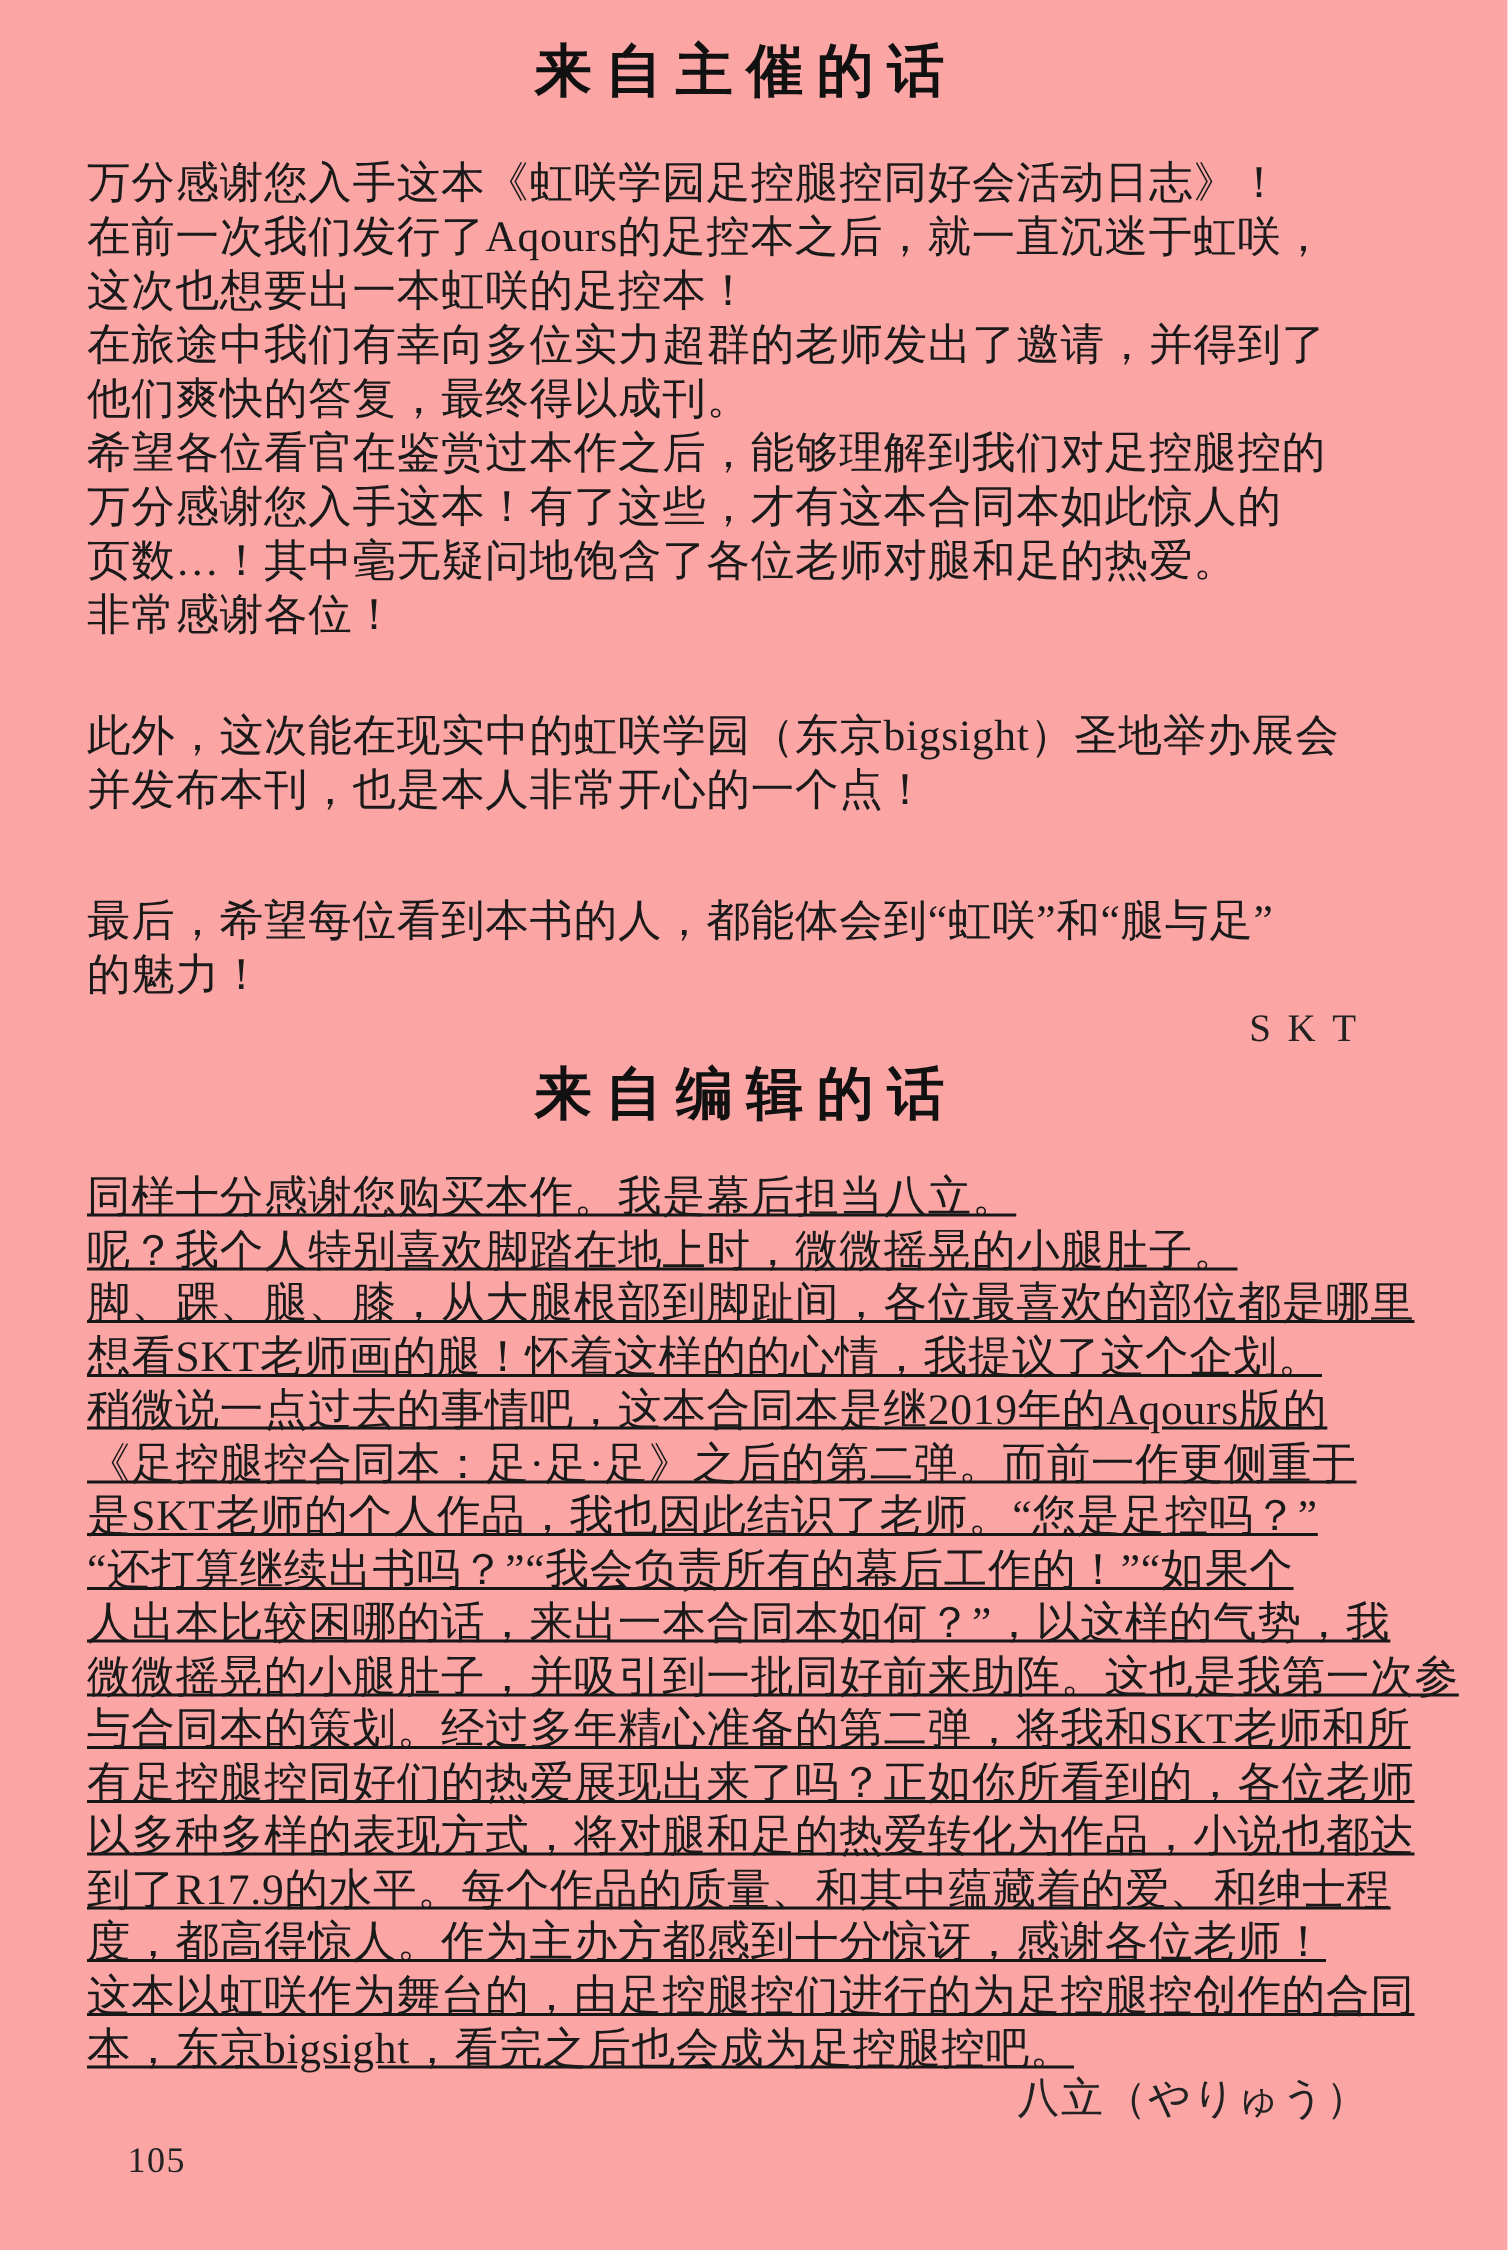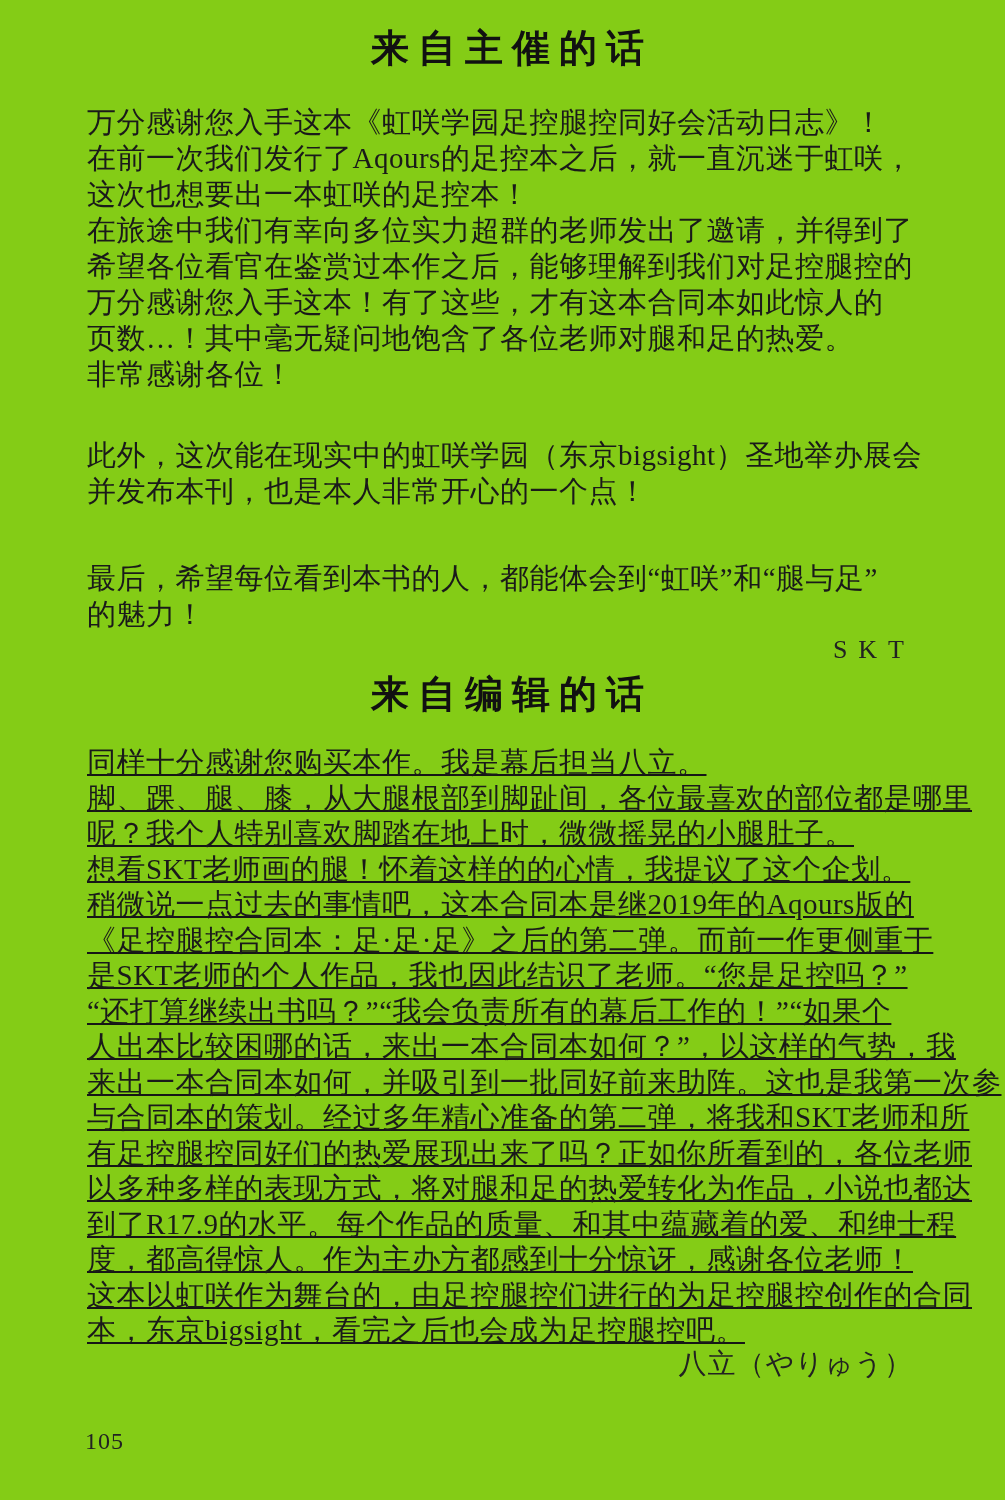--- a/index.html
+++ b/index.html
@@ -4,26 +4,25 @@
 <style>
   html, body {
     margin: 0;
     padding: 0;
     background: #ffffff;
   }
   .page {
     position: relative;
     width: 1005px;
     height: 1500px;
-    background: #84cc16;
+    background: #fca5a5;
     color: #161616;
     font-family: "Liberation Serif", "DejaVu Serif", serif;
     overflow: hidden;
     box-sizing: border-box;
-    padding-left: 29px;
   }
   .content {
     padding: 0 68px 0 58px;
   }
   .section-title {
     margin: 0;
     padding-top: 24px;
     text-align: center;
     font-size: 38px;
     font-weight: bold;
@@ -93,20 +92,21 @@
   <div class="content">
 
     <section>
       <h1 class="section-title">来自主催的话</h1>
 
       <div class="para first">
           <p class="line">万分感谢您入手这本《虹咲学园足控腿控同好会活动日志》！</p>
           <p class="line">在前一次我们发行了Aqours的足控本之后，就一直沉迷于虹咲，</p>
           <p class="line">这次也想要出一本虹咲的足控本！</p>
           <p class="line">在旅途中我们有幸向多位实力超群的老师发出了邀请，并得到了</p>
+          <p class="line">他们爽快的答复，最终得以成刊。</p>
           <p class="line">希望各位看官在鉴赏过本作之后，能够理解到我们对足控腿控的</p>
           <p class="line">万分感谢您入手这本！有了这些，才有这本合同本如此惊人的</p>
           <p class="line">页数…！其中毫无疑问地饱含了各位老师对腿和足的热爱。</p>
           <p class="line">非常感谢各位！</p>
         </div>
 
       <div class="para gap-large">
           <p class="line">此外，这次能在现实中的虹咲学园（东京bigsight）圣地举办展会</p>
           <p class="line">并发布本刊，也是本人非常开心的一个点！</p>
         </div>
@@ -117,29 +117,29 @@
         </div>
 
       <div class="signature">SKT</div>
     </section>
 
     <section>
       <h1 class="section-title second">来自编辑的话</h1>
 
       <div class="para editor-body">
           <p class="line">同样十分感谢您购买本作。我是幕后担当八立。</p>
+          <p class="line">呢？我个人特别喜欢脚踏在地上时，微微摇晃的小腿肚子。</p>
           <p class="line">脚、踝、腿、膝，从大腿根部到脚趾间，各位最喜欢的部位都是哪里</p>
-          <p class="line">呢？我个人特别喜欢脚踏在地上时，微微摇晃的小腿肚子。</p>
           <p class="line">想看SKT老师画的腿！怀着这样的的心情，我提议了这个企划。</p>
           <p class="line">稍微说一点过去的事情吧，这本合同本是继2019年的Aqours版的</p>
           <p class="line">《足控腿控合同本：足·足·足》之后的第二弹。而前一作更侧重于</p>
           <p class="line">是SKT老师的个人作品，我也因此结识了老师。“您是足控吗？”</p>
           <p class="line">“还打算继续出书吗？”“我会负责所有的幕后工作的！”“如果个</p>
           <p class="line">人出本比较困哪的话，来出一本合同本如何？”，以这样的气势，我</p>
-          <p class="line">来出一本合同本如何，并吸引到一批同好前来助阵。这也是我第一次参</p>
+          <p class="line">微微摇晃的小腿肚子，并吸引到一批同好前来助阵。这也是我第一次参</p>
           <p class="line">与合同本的策划。经过多年精心准备的第二弹，将我和SKT老师和所</p>
           <p class="line">有足控腿控同好们的热爱展现出来了吗？正如你所看到的，各位老师</p>
           <p class="line">以多种多样的表现方式，将对腿和足的热爱转化为作品，小说也都达</p>
           <p class="line">到了R17.9的水平。每个作品的质量、和其中蕴藏着的爱、和绅士程</p>
           <p class="line">度，都高得惊人。作为主办方都感到十分惊讶，感谢各位老师！</p>
           <p class="line">这本以虹咲作为舞台的，由足控腿控们进行的为足控腿控创作的合同</p>
           <p class="line">本，东京bigsight，看完之后也会成为足控腿控吧。</p>
         </div>
 
       <div class="signature jp">八立（やりゅう）</div>

